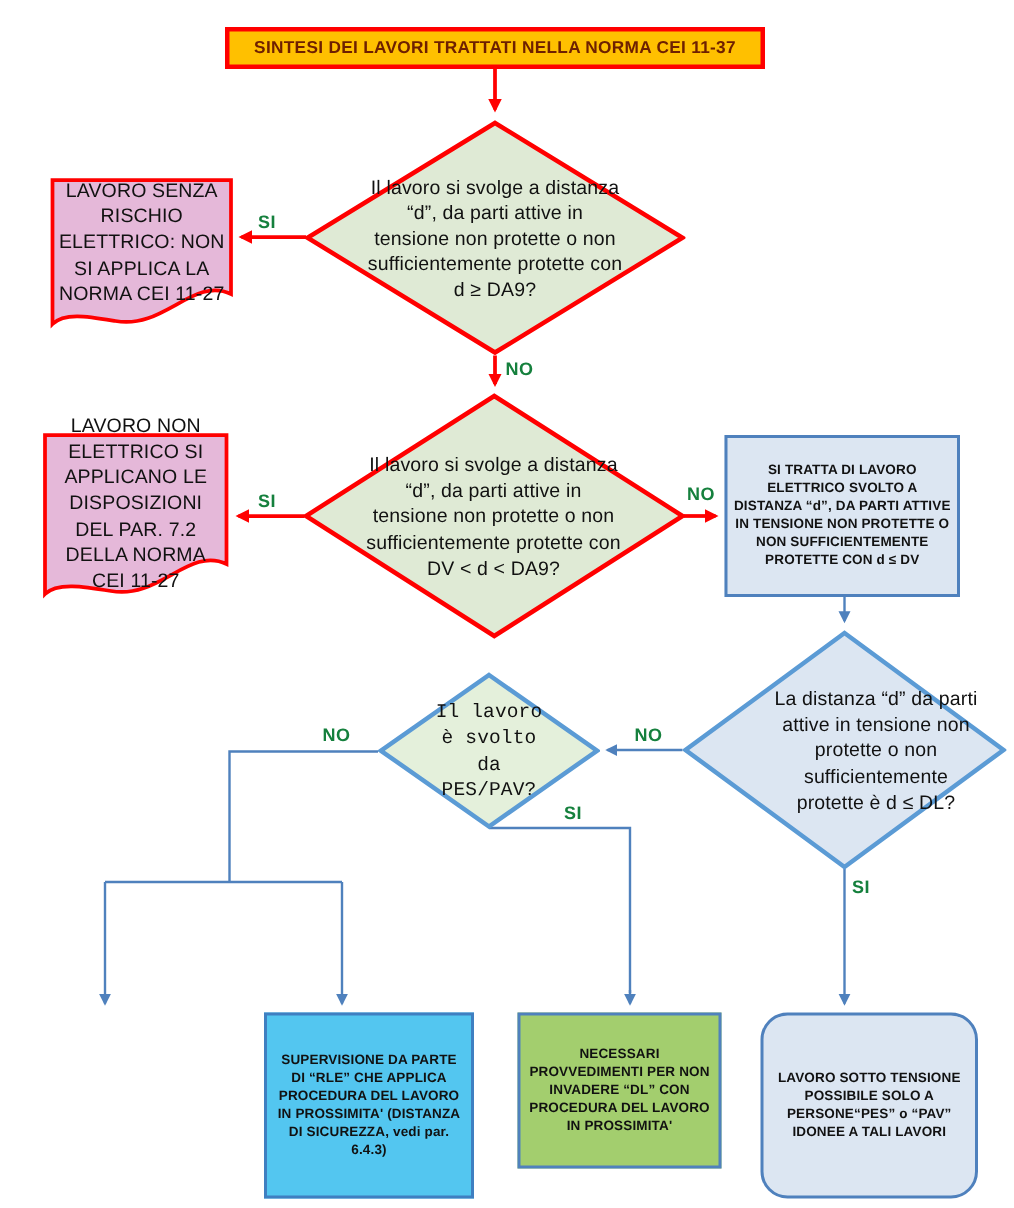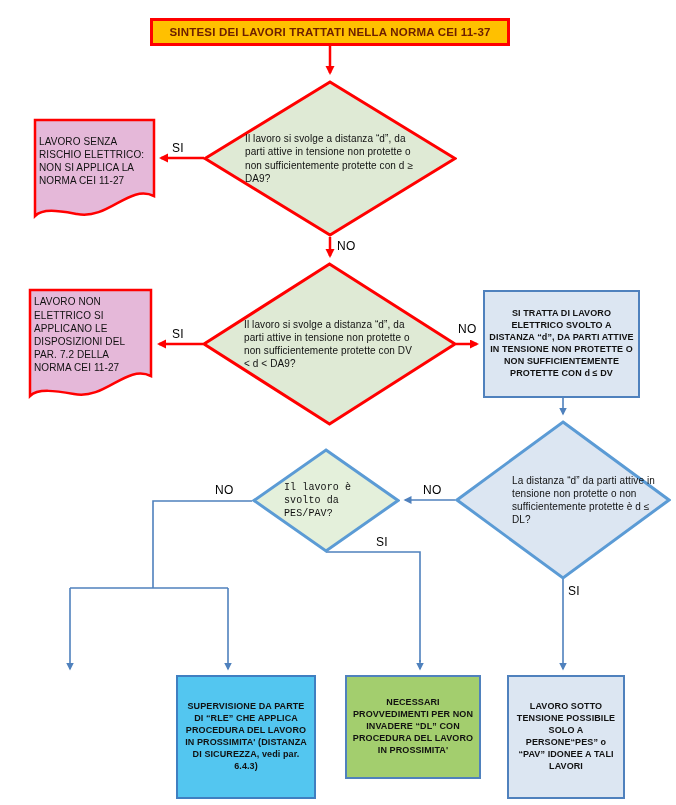--- a/index.html
+++ b/index.html
@@ -8,39 +8,39 @@
     width:676px;height:805px;
     background:#ffffff;
     font-family:"Liberation Sans","DejaVu Sans",sans-serif;
     overflow:hidden;
   }
   .connectors{position:absolute;left:0;top:0;width:676px;height:805px;pointer-events:none;}
   .node{position:absolute;}
   .node svg{position:absolute;left:0;top:0;}
   .node-text{
     position:absolute;display:flex;align-items:center;justify-content:center;
-    color:#111111;
-    font-size:10px;line-height:1.32;letter-spacing:.1px;
+    text-align:center;color:#111111;
+    font-size:13px;line-height:1.32;letter-spacing:.1px;
   }
   .title-box{
     position:absolute;left:150px;top:18px;width:354px;height:22px;
     background:#FFC000;border:3px solid #FF0000;
     display:flex;align-items:center;justify-content:center;
     font-size:11.5px;font-weight:bold;color:#6E2000;letter-spacing:.2px;
   }
   .rect-box{
     position:absolute;display:flex;align-items:center;justify-content:center;
     text-align:center;font-size:9px;line-height:1.33;color:#111111;letter-spacing:.1px;
     box-sizing:border-box;padding:4px;font-weight:bold;
   }
   .cyan  {background:#53C6F0;border:2.5px solid #3F7FC1;}
   .greenb{background:#A3CE6E;border:2.5px solid #4F81BD;}
   .lblue {background:#DCE6F2;border:2.5px solid #4F81BD;}
   .edge-label{
-    position:absolute;font-size:12px;color:#000000;letter-spacing:.3px;
+    position:absolute;font-size:12px;color:#15803d;letter-spacing:.3px;font-weight:bold;
   }
 </style>
 </head>
 <body>
 
 <div class="canvas">
 
   <svg class="connectors" width="676" height="805" viewBox="0 0 676 805">
     <defs>
       <marker id="arr-red" markerUnits="userSpaceOnUse" markerWidth="11" markerHeight="11" refX="7" refY="4.5" orient="auto">
@@ -118,21 +118,21 @@
 
 
   <div class="rect-box cyan" style="left:176px;top:675px;width:140px;height:124px;">
     <span>SUPERVISIONE DA PARTE DI “RLE” CHE APPLICA PROCEDURA DEL LAVORO IN PROSSIMITA' (DISTANZA DI SICUREZZA, vedi par. 6.4.3)</span>
   </div>
 
   <div class="rect-box greenb" style="left:345px;top:675px;width:136px;height:104px;">
     <span>NECESSARI PROVVEDIMENTI PER NON INVADERE “DL” CON PROCEDURA DEL LAVORO IN PROSSIMITA'</span>
   </div>
 
-  <div class="rect-box lblue" style="left:507px;top:675px;width:118px;height:124px;">
+  <div class="rect-box lblue" style="left:507px;top:675px;width:145px;height:124px;border-radius:18px;">
     <span>LAVORO SOTTO TENSIONE POSSIBILE SOLO A PERSONE“PES” o “PAV” IDONEE A TALI LAVORI</span>
   </div>
 
   <div class="edge-label" style="left:172px;top:141px;">SI</div>
   <div class="edge-label" style="left:337px;top:239px;">NO</div>
   <div class="edge-label" style="left:172px;top:327px;">SI</div>
   <div class="edge-label" style="left:458px;top:322px;">NO</div>
   <div class="edge-label" style="left:423px;top:483px;">NO</div>
   <div class="edge-label" style="left:215px;top:483px;">NO</div>
   <div class="edge-label" style="left:376px;top:535px;">SI</div>

